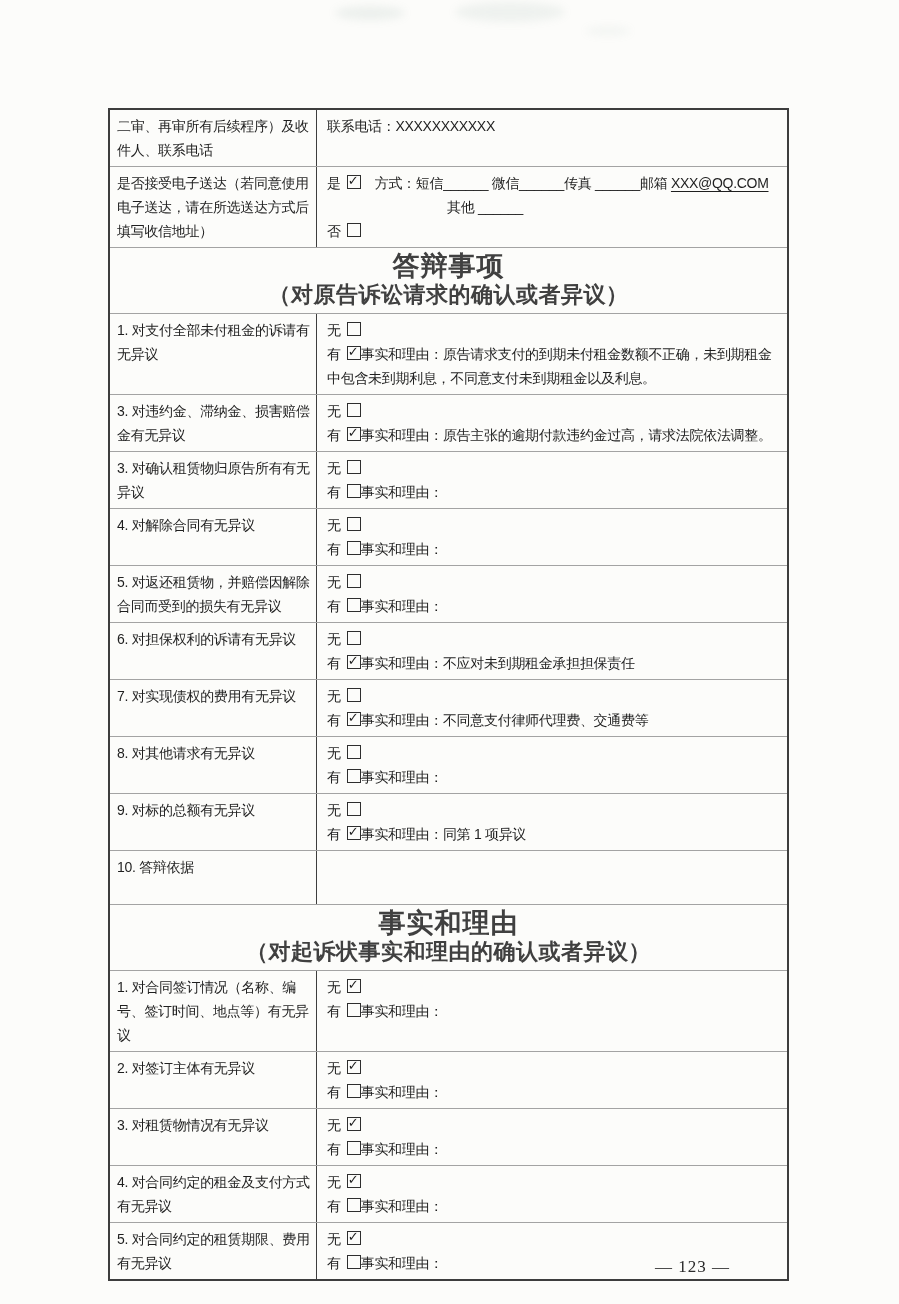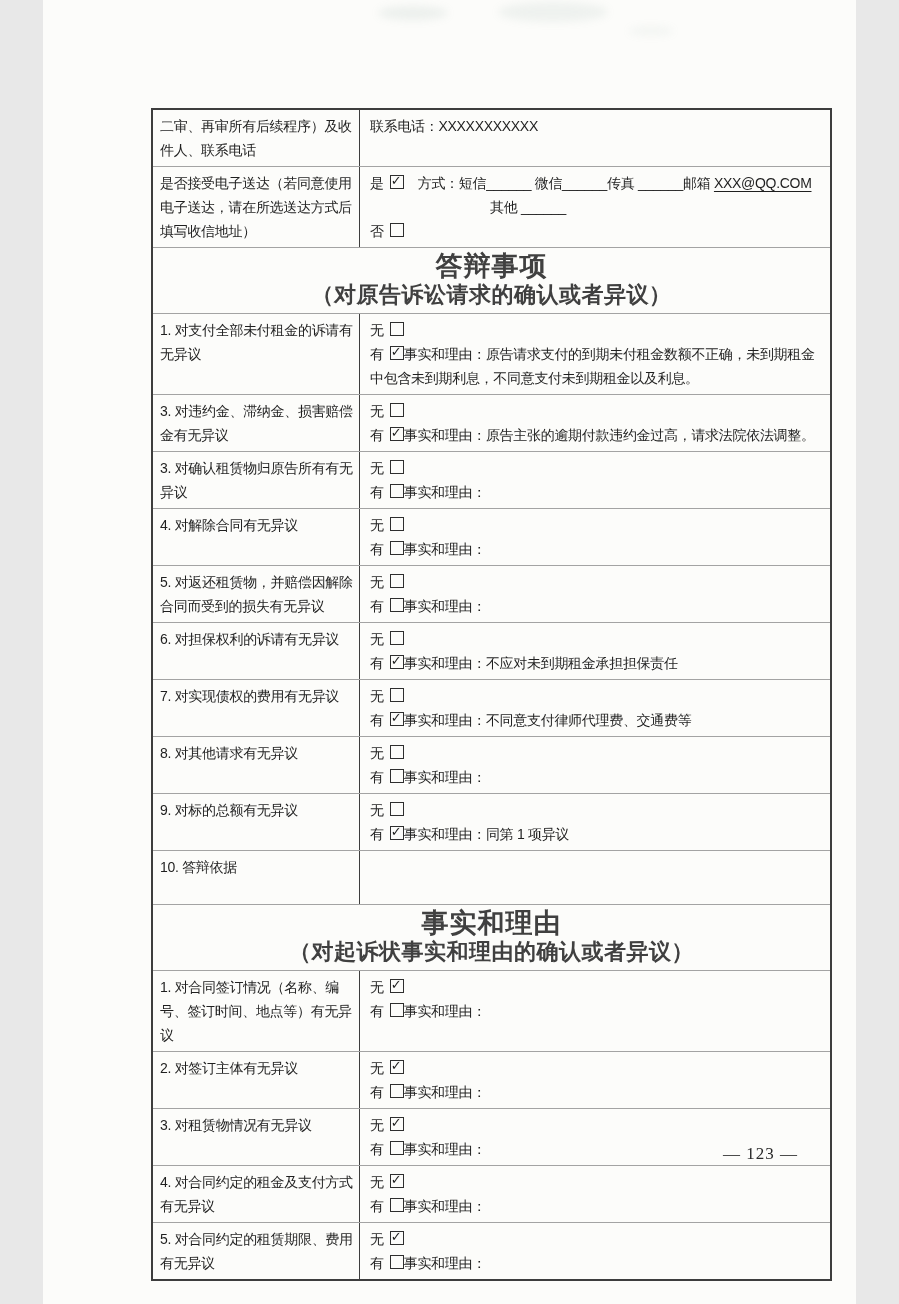--- a/index.html
+++ b/index.html
@@ -2,21 +2,21 @@
 <html><head>
 <meta charset="utf-8">
 <style>
   html, body { margin: 0; padding: 0; }
   body {
     background: #e8e8e8;
     font-family: "Liberation Sans", "DejaVu Sans", sans-serif;
   }
   .page {
     position: relative;
-    width: 813px;
+    width: 899px;
     height: 1304px;
     margin: 0 auto;
     background: #fcfcfa;
     color: #222;
     overflow: hidden;
   }
   
   .artifact {
     position: absolute;
     background: #8fa8a0;
@@ -98,23 +98,23 @@
     font-size: 13px;
     color: #222;
   }
   .reason { }
   .methods { margin-left: 14px; }
   .other-line { margin-left: 120px; }
   .uline { text-decoration: underline; text-underline-offset: 3px; }
   .page-number {
     position: absolute;
     left: 655px;
-    top: 1144px;
+    top: 1257px;
     width: 100px;
-    text-align: right;
+    text-align: left;
     font-family: "Liberation Serif", "DejaVu Serif", serif;
     font-size: 17px;
     color: #2b2b2b;
     letter-spacing: 1px;
   }
 </style>
 </head>
 <body>
 
 <div class="page">

